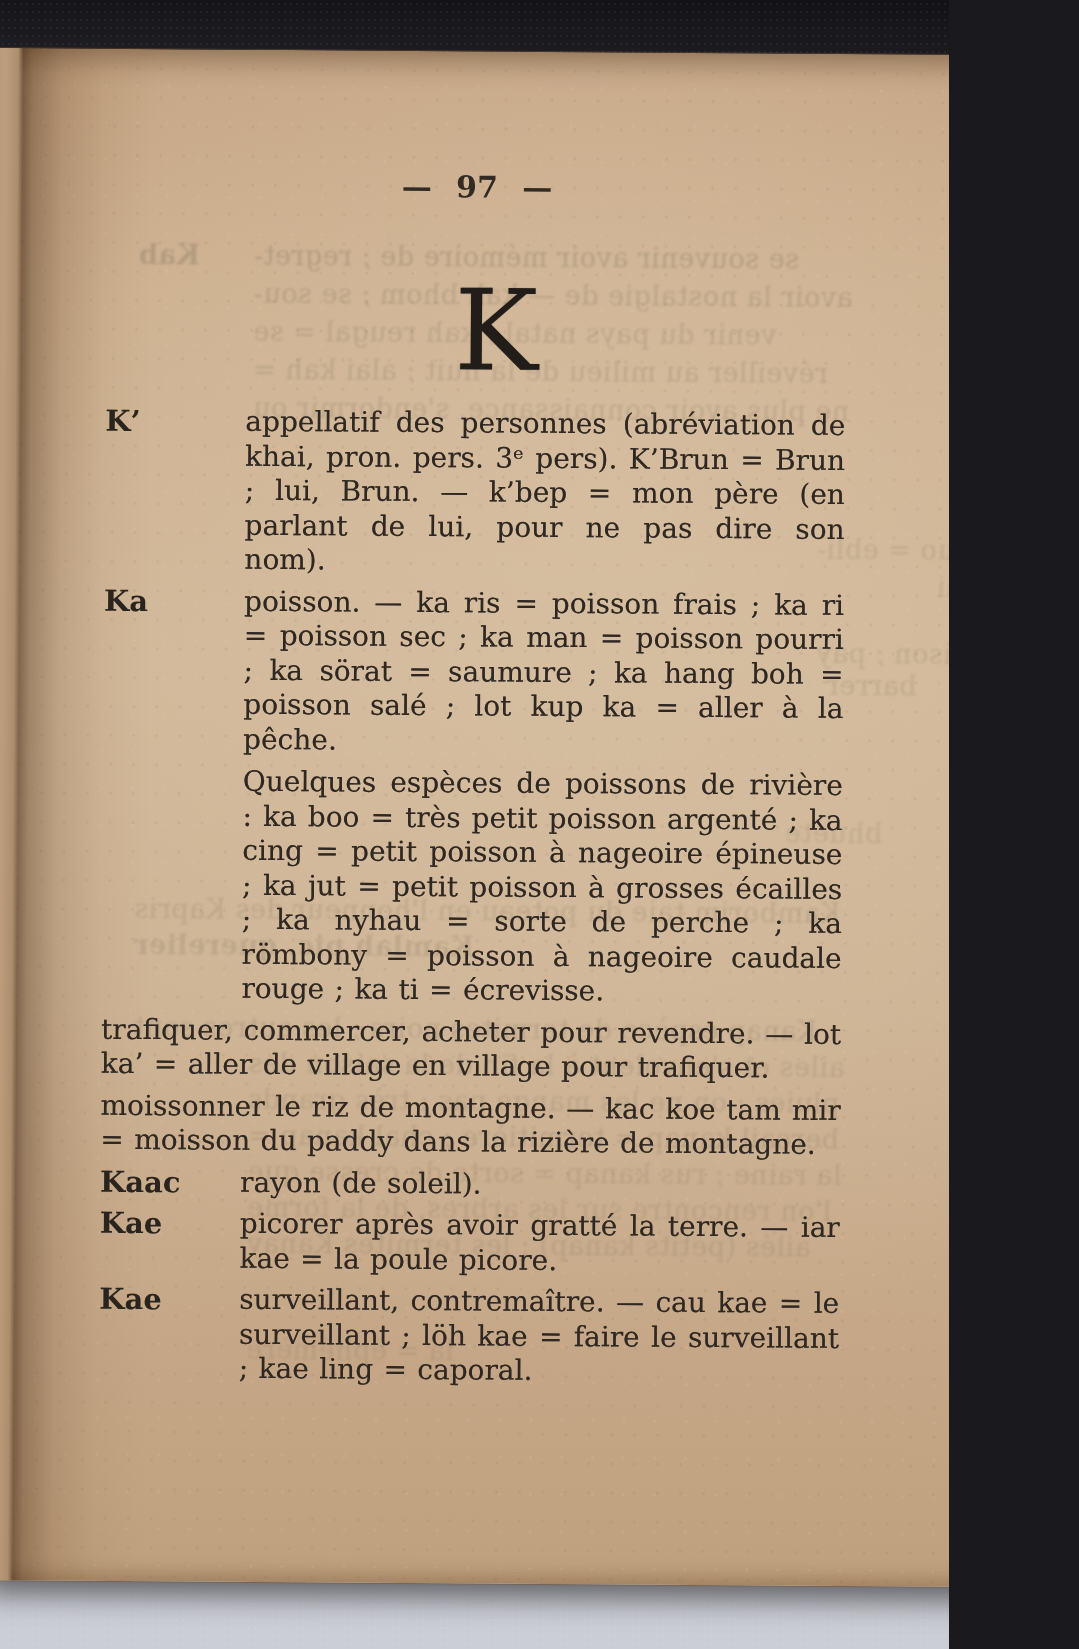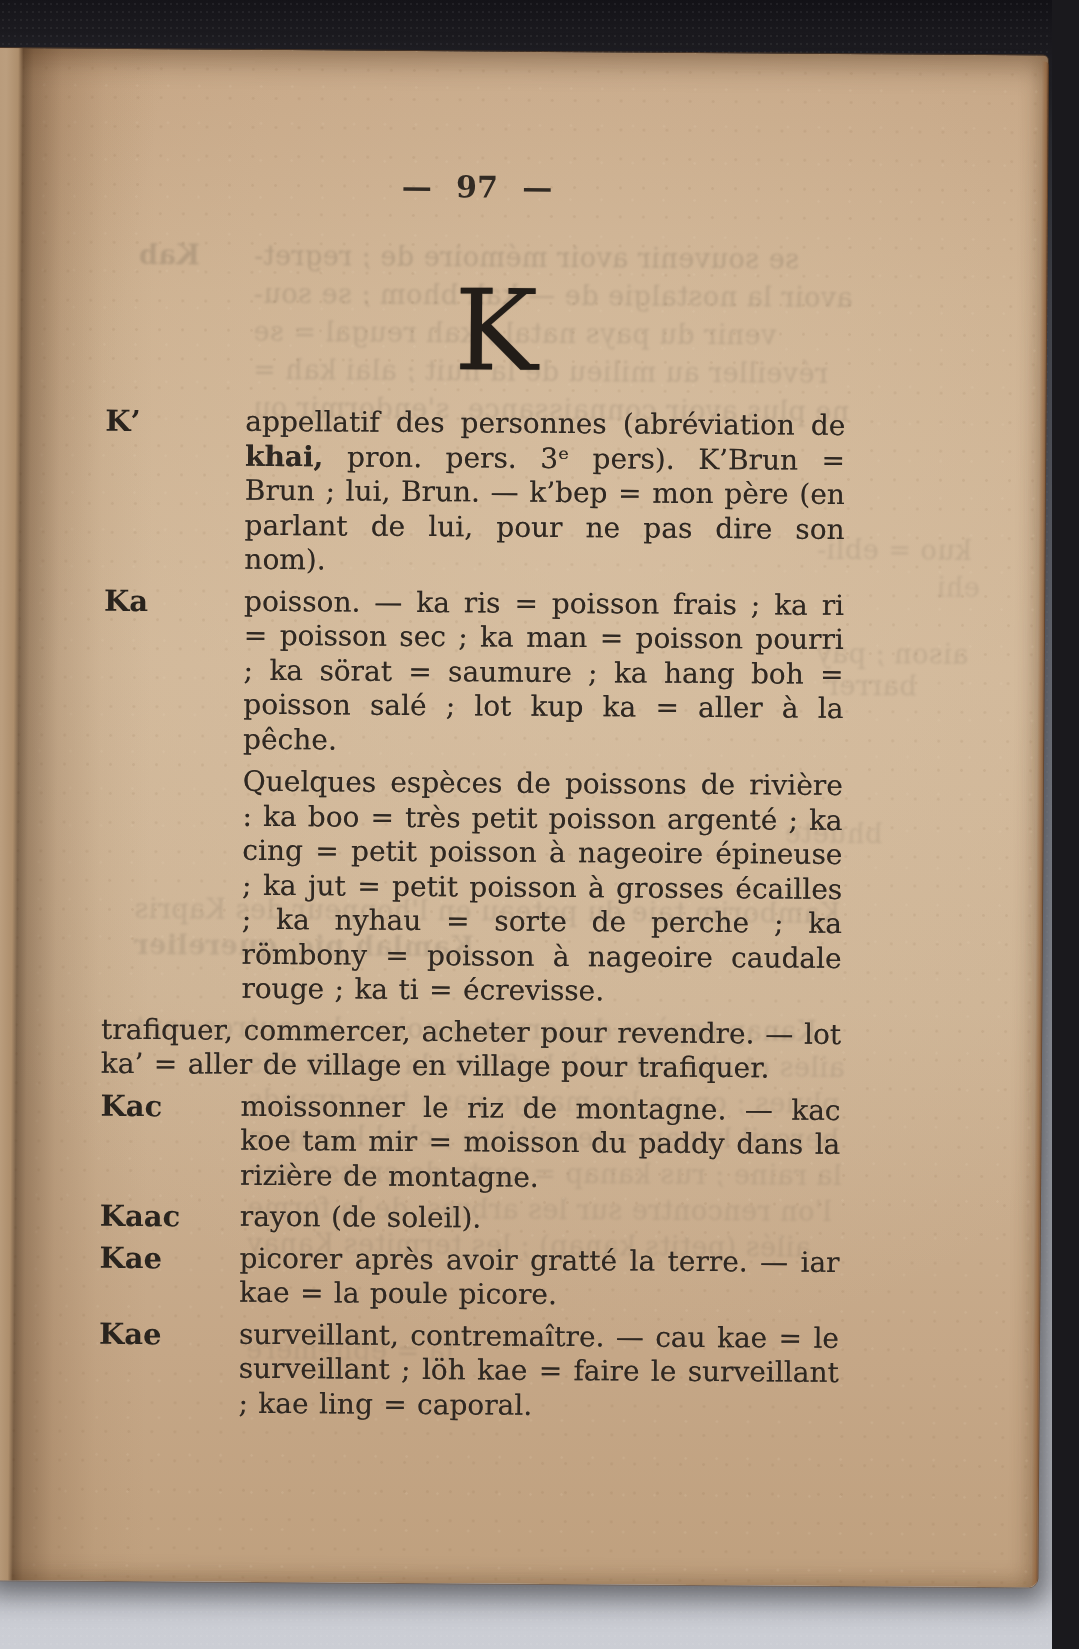--- a/index.html
+++ b/index.html
@@ -5,21 +5,21 @@
 <style>
   html, body {
     margin: 0; padding: 0;
     width: 1079px; height: 1649px;
     overflow: hidden;
     background: #1a191d;
     font-family: "DejaVu Serif", "Liberation Serif", serif;
   }
   .scene {
     position: relative;
-    width: 1052px; height: 1649px;
+    width: 949px; height: 1649px;
     background: linear-gradient(181deg,
       #121116 0%, #1c1b20 3%, #36373e 8%, #585a63 18%,
       #858994 40%, #aaaeb7 62%, #c2c5cc 82%, #ccced5 100%);
     overflow: hidden;
   }
   
   .scene::before {
     content: "";
     position: absolute; inset: 0;
     background-image: radial-gradient(rgba(255,255,255,0.55) 0.8px, transparent 1.2px);
@@ -125,21 +125,21 @@
   .entry .definition p {
     margin: 0 0 8px 0;
     font-size: 28px;
     line-height: 34.5px;
     text-align: justify;
     word-spacing: 1.5px;
     color: #2f2822;
     text-shadow: 0 0 0.6px rgba(47,40,34,0.55);
   }
   .entry .definition p:last-child { margin-bottom: 0; }
-  .entry .definition .b { font-weight: 700; }
+  .entry .definition .b { font-weight: 400; }
 </style>
 </head>
 <body>
 
 <div class="scene">
   <div class="page">
     <div class="spine-shadow"></div>
     <div class="page-edge"></div>
     <div class="bleed-layer" id="bleed">
         <div class="bleed-line b" style="left: 154px; top: 190px; opacity: 0.2;">Kab</div>
@@ -183,21 +183,20 @@
             </div>
   </div>
 
   <div class="entry">
     <div class="definition">
               <p><span>trafiquer, commercer, acheter pour revendre. — lot ka’ = aller de village en village pour trafiquer.</span></p>
             </div>
   </div>
 
   <div class="entry">
-    <div class="headword">Kac</div>
     <div class="definition">
               <p><span>moissonner le riz de montagne. — kac koe tam mir = moisson du paddy dans la rizière de montagne.</span></p>
             </div>
   </div>
 
   <div class="entry">
     <div class="headword">Kaac</div>
     <div class="definition">
               <p><span>rayon (de soleil).</span></p>
             </div>

